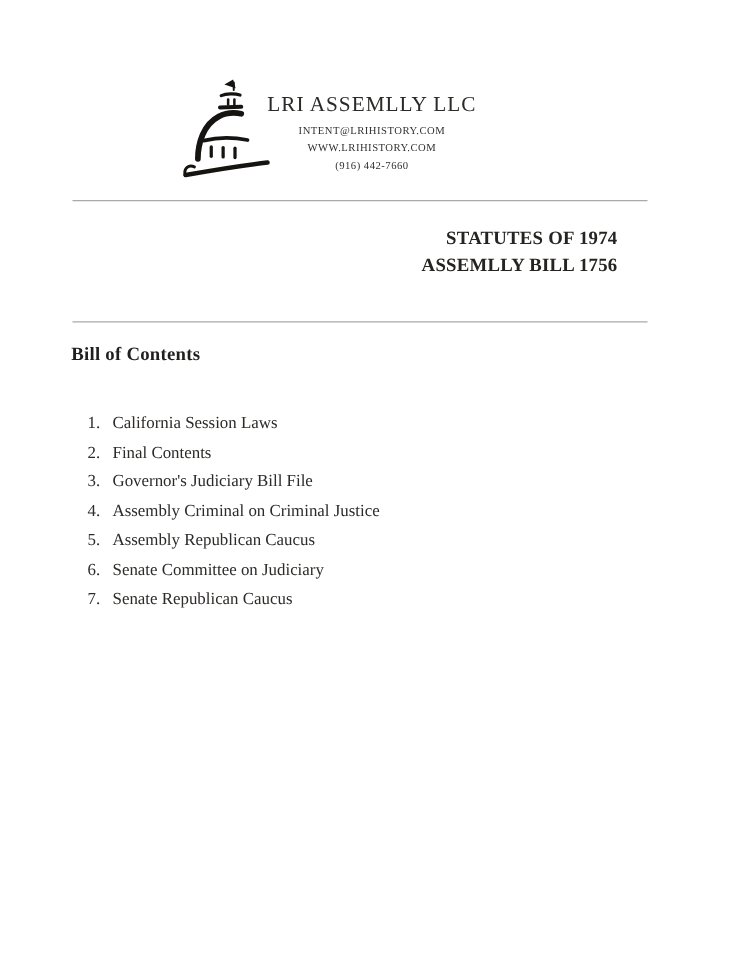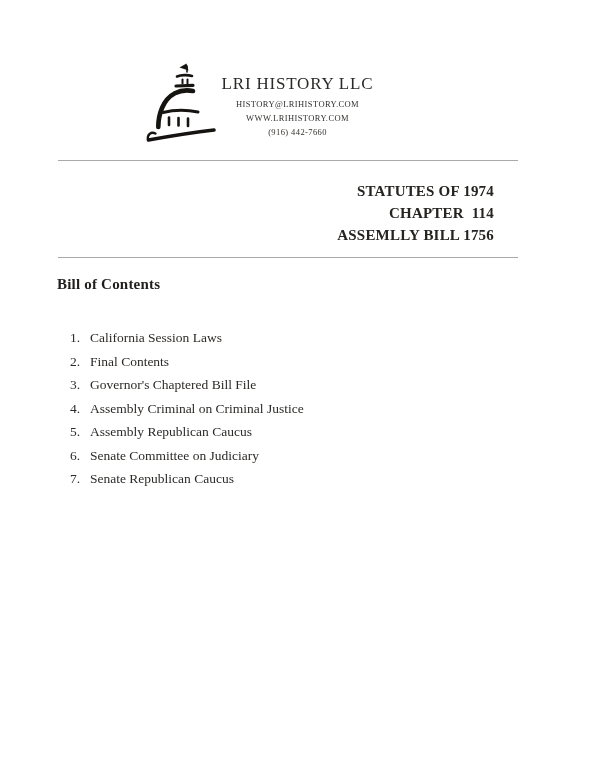--- a/index.html
+++ b/index.html
@@ -124,51 +124,50 @@
 
     <path d="M27,57.5 L27,65" stroke-width="2.6"></path>
     <path d="M36.5,58 L36.5,65.5" stroke-width="2.6"></path>
     <path d="M46,58.5 L46,66" stroke-width="2.6"></path>
 
     <path d="M6,80 C5,74.5 9,71.5 13.5,73.5" stroke-width="2.4"></path>
     <path d="M6.5,80 C26,76.5 50,72.5 72,70" stroke-width="3.6"></path>
   </svg>
 
   <div class="letterhead-text">
-    <div class="company-name">LRI HISTORY LLC</div>
+    <div class="company-name">LRI ASSEMLLY LLC</div>
     <div class="contact-block">
-      <div class="contact-line">HISTORY@LRIHISTORY.COM</div>
+      <div class="contact-line">INTENT@LRIHISTORY.COM</div>
       <div class="contact-line">WWW.LRIHISTORY.COM</div>
       <div class="contact-line">(916) 442-7660</div>
     </div>
   </div>
 
   <div class="rule rule-top"></div>
   <div class="rule rule-bottom"></div>
 
   <div class="doc-header">
     <div>STATUTES OF 1974</div>
-    <div>CHAPTER  114</div>
     <div>ASSEMLLY BILL 1756</div>
   </div>
 
   <div class="toc-title">Bill of Contents</div>
 
   <div class="toc-list">
     <div class="toc-row">
       <span class="toc-num">1.</span>
       <span class="toc-label">California Session Laws</span>
     </div>
     <div class="toc-row">
       <span class="toc-num">2.</span>
       <span class="toc-label">Final Contents</span>
     </div>
     <div class="toc-row">
       <span class="toc-num">3.</span>
-      <span class="toc-label">Governor's Chaptered Bill File</span>
+      <span class="toc-label">Governor's Judiciary Bill File</span>
     </div>
     <div class="toc-row">
       <span class="toc-num">4.</span>
       <span class="toc-label">Assembly Criminal on Criminal Justice</span>
     </div>
     <div class="toc-row">
       <span class="toc-num">5.</span>
       <span class="toc-label">Assembly Republican Caucus</span>
     </div>
     <div class="toc-row">

